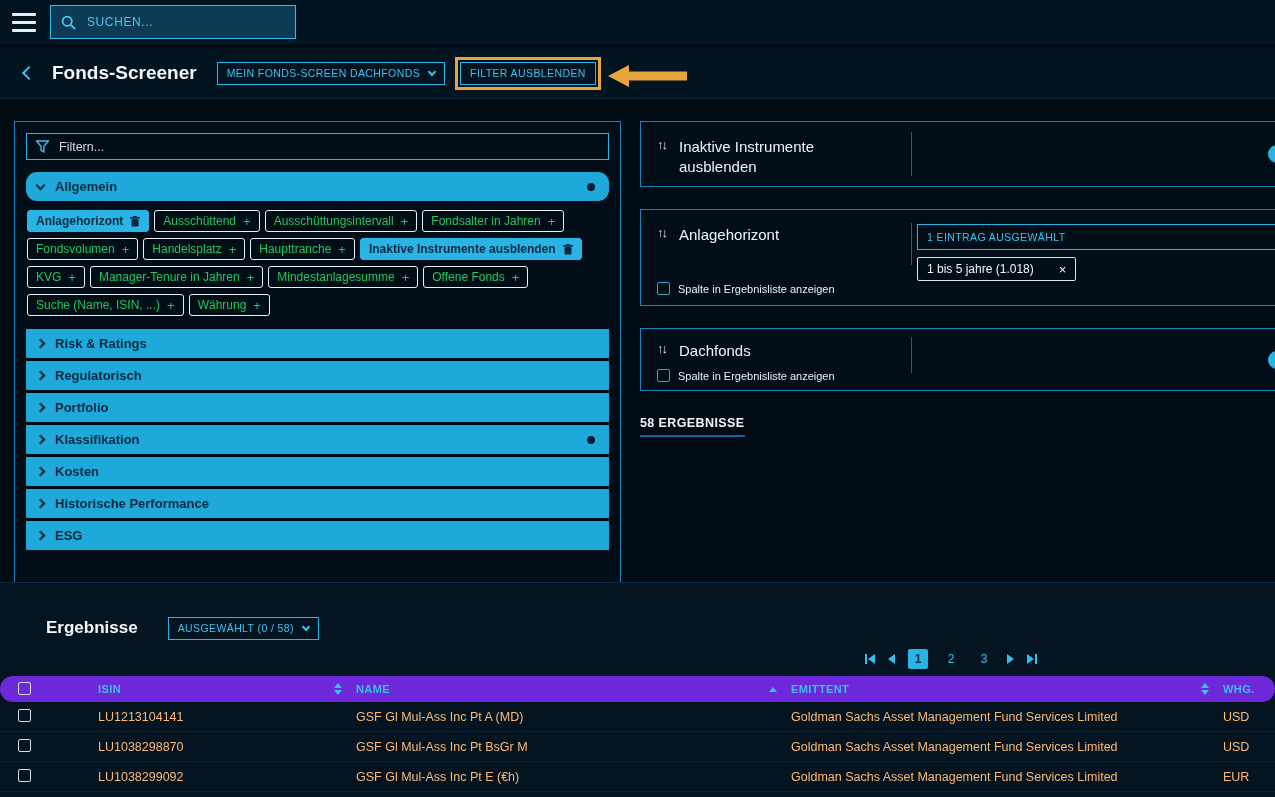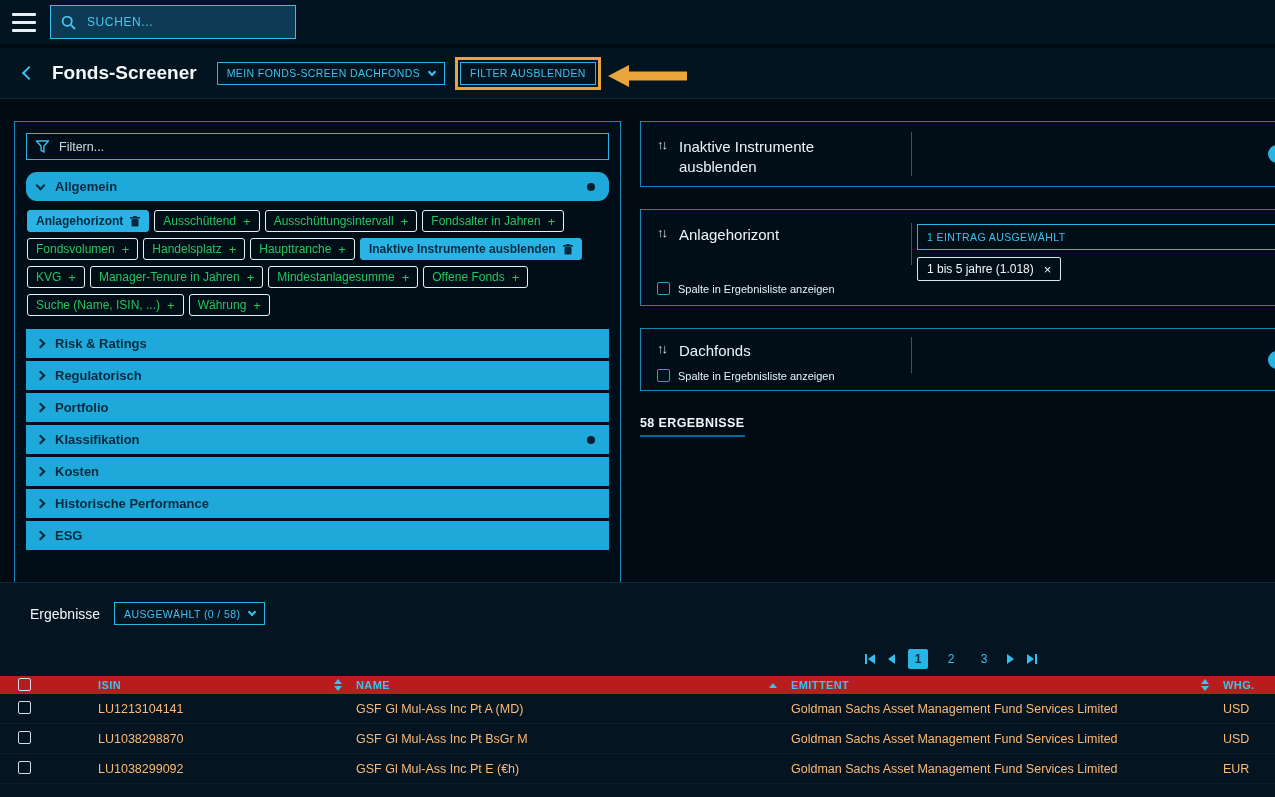--- a/index.html
+++ b/index.html
@@ -51,42 +51,42 @@
   .filter-card { position:relative; border:1px solid #1787b8; background:#010e18; margin-bottom:22px; }
   .card-title-row { display:flex; align-items:flex-start; gap:13px; padding:15px 0 0 16px; }
   .sort-icon { color:#cdeaf7; font-size:13px; letter-spacing:-2px; line-height:1.2; }
   .card-title { font-size:15px; color:#eef5f9; line-height:1.35; max-width:205px; }
   .card-divider { position:absolute; left:270px; width:1px; background:#1c5f82; }
   .edge-toggle { position:absolute; right:2px; top:50%; transform:translateY(-50%); width:18px; height:18px; border-radius:50%; background:#2ab4e6; cursor:pointer; }
   .cb { width:13px; height:13px; border:1px solid #2f9fcd; border-radius:2px; background:transparent; display:inline-block; flex:none; cursor:pointer; }
   .check-row { position:absolute; left:16px; display:flex; align-items:center; gap:8px; }
   .check-row .lbl { font-size:11px; color:#e9f1f6; }
   .select-box { position:absolute; left:276px; top:14px; right:0; height:26px; border:1px solid #2ab4e6; display:flex; align-items:center; padding:0 9px; color:#3cc0ee; font-size:10.5px; letter-spacing:.4px; cursor:pointer; }
-  .selected-tag { position:absolute; left:276px; top:47px; height:24px; display:inline-flex; align-items:center; gap:10px; padding:0 9px; border:1px solid #d9e5ec; border-radius:2px; color:#f2f7fa; font-size:12px; }
+  .selected-tag { position:absolute; left:276px; top:47px; height:24px; display:inline-flex; align-items:center; gap:25px; padding:0 9px; border:1px solid #d9e5ec; border-radius:2px; color:#f2f7fa; font-size:12px; }
   .tag-close { cursor:pointer; font-size:13px; color:#f2f7fa; line-height:1; }
   .results-count { margin-top:16px; }
   .results-count span { display:inline-block; color:#f2f7fa; font-weight:700; font-size:12.5px; letter-spacing:.4px; border-bottom:2px solid #0369a1; padding-bottom:5px; }
 
   
   .results { position:relative; height:215px; background:#051421; border-top:1px solid #0d2943; }
   .results-header { display:flex; align-items:center; gap:14px; padding:19px 0 0 30px; }
-  .results-title { font-size:14px; font-weight:400; margin:0; color:#f4f8fa; }
+  .results-title { font-size:17px; font-weight:700; margin:16px; color:#f4f8fa; }
 
   .pagination { position:absolute; top:66px; right:238px; display:flex; align-items:center; gap:13px; }
   .tri { width:0; height:0; border-top:5px solid transparent; border-bottom:5px solid transparent; display:inline-block; }
   .tri.l { border-right:7px solid #35bdee; }
   .tri.r { border-left:7px solid #35bdee; }
   .pg-bar { width:2px; height:10px; background:#35bdee; display:inline-block; }
   .pg-btn { display:flex; align-items:center; gap:1px; background:none; border:none; padding:0; cursor:pointer; }
   .pg-num { min-width:20px; height:20px; display:flex; align-items:center; justify-content:center; color:#3cc0ee; font-size:12px; cursor:pointer; }
   .pg-num.active { background:#2ab4e6; color:#062c41; font-weight:700; border-radius:2px; }
 
   .table { position:absolute; left:0; right:0; top:93px; }
   .t-head, .t-row { display:grid; grid-template-columns:40px 58px 258px 435px 432px 52px; align-items:center; }
-  .t-head { height:18px; background:#b91c1c; color:#3cc0ee; font-size:11px; font-weight:700; letter-spacing:.4px; }
+  .t-head { height:26px; background:#6d28d9; color:#3cc0ee; font-size:11px; font-weight:700; letter-spacing:.4px;border-radius:13px; }
   .t-row { height:30px; border-bottom:1px solid #0a1f30; color:#fdba74; font-size:12.5px; background:#051421; }
   .c-check { padding-left:18px; }
   .t-row .cb, .t-head .cb { border-color:#cfdfe9; }
   .sortwrap { display:flex; align-items:center; justify-content:space-between; padding-right:14px; }
   .sort-ud { display:flex; flex-direction:column; gap:2px; }
   .su { width:0; height:0; border-left:4px solid transparent; border-right:4px solid transparent; border-bottom:5px solid #3cc0ee; }
   .sd { width:0; height:0; border-left:4px solid transparent; border-right:4px solid transparent; border-top:5px solid #3cc0ee; }
   .kebab { width:3px; height:3px; border-radius:50%; background:#3cc0ee; box-shadow:0 -5px 0 #3cc0ee, 0 5px 0 #3cc0ee; margin-left:15px; cursor:pointer; }
 </style>
 </head>

